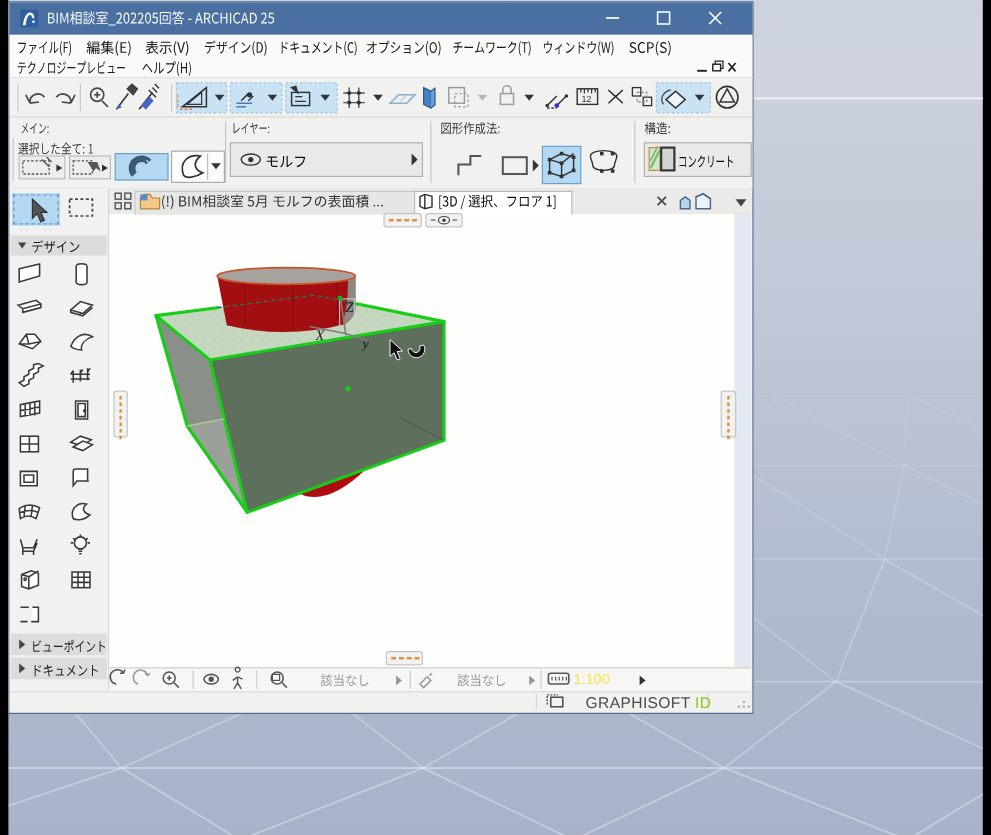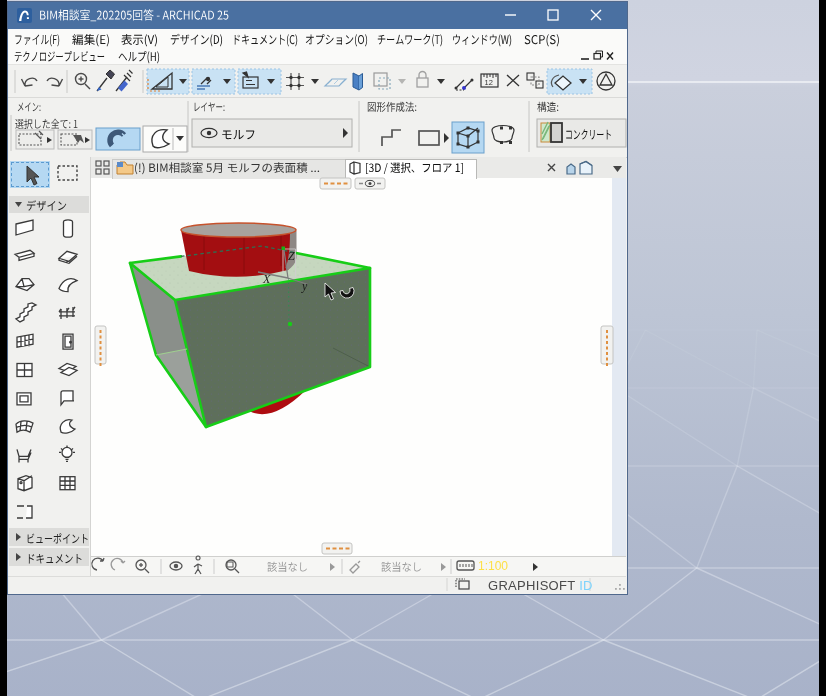--- a/index.html
+++ b/index.html
@@ -432,21 +432,21 @@
         <path d="M447 578 v13 M590 578 v13"></path>
       </g>
       <rect x="459" y="581" width="10" height="8" stroke="#444" stroke-width="1.2"></rect>
       <path d="M456 587 v-8 h9" stroke="#444" stroke-width="1.1" stroke-dasharray="1.5 1.2"></path>
       <rect x="615" y="588" width="1.8" height="1.8" fill="#aaa"></rect>
       <rect x="619" y="588" width="1.8" height="1.8" fill="#aaa"></rect>
       <rect x="619" y="584" width="1.8" height="1.8" fill="#aaa"></rect>
       <rect x="623" y="588" width="1.8" height="1.8" fill="#aaa"></rect>
     </svg>
 <div class="lt" style="left:478px;top:559px;font-size:12px;color:#fde047">1:100</div>
-<div class="lt" style="left:488px;top:578px;font-size:13px;color:#4a4a4a;letter-spacing:.3px">GRAPHISOFT <span style="color:#7dd3fc">ID</span></div>
+<div class="lt" style="left:488px;top:578px;font-size:13px;color:#4a4a4a;letter-spacing:.3px">GRAPHISOFT <span style="color:#84cc16">ID</span></div>
 <svg width="826" height="696" viewBox="0 0 826 696" style="position:absolute;left:0;top:0;z-index:50;pointer-events:none">
 <path d="M40.1 19.5H42.6C44.4 19.5 45.6 18.6 45.6 16.9C45.6 15.7 44.9 15 44 14.8V14.8C44.7 14.5 45.1 13.7 45.1 12.9C45.1 11.3 44 10.7 42.4 10.7H40.1ZM41.1 14.4V11.6H42.3C43.5 11.6 44.2 12 44.2 13C44.2 13.9 43.6 14.4 42.3 14.4ZM41.1 18.6V15.3H42.5C43.9 15.3 44.6 15.8 44.6 16.9C44.6 18.1 43.8 18.6 42.5 18.6Z M47.2 19.5H48.2V10.7H47.2Z M50.3 19.5H51.2V14.6C51.2 13.9 51.2 12.8 51.1 12H51.1L51.8 14L53.3 18.6H53.9L55.4 14L56.1 12H56.1C56.1 12.8 56 13.9 56 14.6V19.5H56.9V10.7H55.7L54.2 15.4C54 16 53.9 16.6 53.7 17.2H53.6C53.4 16.6 53.2 16 53 15.4L51.5 10.7H50.3Z M63.9 13.8H67.2V15.9H63.9ZM63.9 13V11H67.2V13ZM63.9 16.7H67.2V18.8H63.9ZM63.1 10.1V20.4H63.9V19.6H67.2V20.3H68V10.1ZM60.3 9.4V12H58.6V12.9H60.2C59.8 14.5 59.1 16.4 58.3 17.4C58.4 17.6 58.7 18 58.7 18.2C59.3 17.4 59.9 16.1 60.3 14.7V20.4H61.1V15C61.5 15.6 62 16.3 62.2 16.7L62.7 16C62.5 15.6 61.5 14.4 61.1 13.9V12.9H62.6V12H61.1V9.4Z M76.2 14.4H75.8V16.1C75.8 16.8 75.4 18.8 72.9 19.8C73.1 19.9 73.3 20.3 73.4 20.5C75.3 19.7 76 18.2 76.2 17.5C76.4 18.2 77.1 19.8 78.8 20.5C78.9 20.3 79.1 19.9 79.2 19.7C77 18.8 76.6 16.8 76.6 16.1V14.4ZM74.3 10.2C74.2 11 73.9 11.8 73.4 12.2L74.1 12.6C74.6 12 74.8 11.2 74.9 10.4ZM74.2 15.4C74 16.2 73.7 17.1 73.2 17.5L73.8 17.9C74.4 17.4 74.7 16.5 74.9 15.6ZM78.1 10.2C77.9 10.7 77.5 11.6 77.2 12.1L77.8 12.4C78.1 11.9 78.6 11.1 78.9 10.5ZM78.2 15.3C78 15.9 77.6 16.9 77.2 17.4L77.8 17.7C78.2 17.2 78.7 16.3 79 15.6ZM69.7 13.1V13.8H72.9V13.1ZM69.7 9.8V10.6H72.8V9.8ZM69.7 14.7V15.4H72.9V14.7ZM69.2 11.4V12.2H73.2V11.4ZM75.9 9.4C75.8 12 75.5 13.4 73.2 14.2C73.4 14.3 73.6 14.7 73.7 14.9C75 14.4 75.7 13.7 76.1 12.8C77 13.4 78 14.2 78.6 14.8L79.1 14.1C78.5 13.5 77.3 12.7 76.4 12C76.5 11.3 76.6 10.4 76.7 9.4ZM69.7 16.3V20.3H70.4V19.8H72.9V16.3ZM70.4 17H72.2V19H70.4Z M86.2 13.9C86.6 14.1 86.9 14.4 87.3 14.8L83.4 14.9C83.7 14.4 84.1 13.7 84.4 13.2H88.6V12.4H81.4V13.2H83.4C83.2 13.7 82.8 14.4 82.5 14.9L81 14.9L81 15.8L84.5 15.6V17H81.2V17.8H84.5V19.3H80.2V20.1H89.8V19.3H85.4V17.8H88.8V17H85.4V15.6L88.1 15.5C88.3 15.8 88.5 16 88.7 16.2L89.3 15.7C88.8 15 87.7 14.1 86.8 13.4ZM80.3 10.3V12.6H81.1V11.1H88.8V12.6H89.6V10.3H85.4V9.4H84.5V10.3Z M90.5 21.2H96.2V20.5H90.5Z M96.9 19.5H101.8V18.6H99.6C99.2 18.6 98.8 18.6 98.4 18.6C100.2 16.7 101.5 14.9 101.5 13.1C101.5 11.6 100.6 10.5 99.2 10.5C98.1 10.5 97.5 11.1 96.8 11.8L97.4 12.5C97.8 11.9 98.4 11.4 99 11.4C100 11.4 100.5 12.2 100.5 13.2C100.5 14.7 99.3 16.4 96.9 18.9Z M105.4 19.7C106.9 19.7 107.8 18.1 107.8 15.1C107.8 12 106.9 10.5 105.4 10.5C103.9 10.5 102.9 12 102.9 15.1C102.9 18.1 103.9 19.7 105.4 19.7ZM105.4 18.8C104.5 18.8 103.9 17.7 103.9 15.1C103.9 12.5 104.5 11.4 105.4 11.4C106.3 11.4 106.9 12.5 106.9 15.1C106.9 17.7 106.3 18.8 105.4 18.8Z M108.8 19.5H113.8V18.6H111.6C111.2 18.6 110.7 18.6 110.3 18.6C112.2 16.7 113.4 14.9 113.4 13.1C113.4 11.6 112.5 10.5 111.1 10.5C110.1 10.5 109.4 11.1 108.8 11.8L109.4 12.5C109.8 11.9 110.4 11.4 111 11.4C112 11.4 112.5 12.2 112.5 13.2C112.5 14.7 111.3 16.4 108.8 18.9Z M114.8 19.5H119.8V18.6H117.6C117.2 18.6 116.7 18.6 116.3 18.6C118.2 16.7 119.4 14.9 119.4 13.1C119.4 11.6 118.5 10.5 117.1 10.5C116.1 10.5 115.4 11.1 114.8 11.8L115.4 12.5C115.8 11.9 116.3 11.4 117 11.4C118 11.4 118.4 12.2 118.4 13.2C118.4 14.7 117.3 16.4 114.8 18.9Z M123.3 19.7C124.8 19.7 125.8 18.1 125.8 15.1C125.8 12 124.8 10.5 123.3 10.5C121.8 10.5 120.9 12 120.9 15.1C120.9 18.1 121.8 19.7 123.3 19.7ZM123.3 18.8C122.4 18.8 121.8 17.7 121.8 15.1C121.8 12.5 122.4 11.4 123.3 11.4C124.2 11.4 124.8 12.5 124.8 15.1C124.8 17.7 124.2 18.8 123.3 18.8Z M129.1 19.7C130.5 19.7 131.7 18.6 131.7 16.6C131.7 14.7 130.7 13.8 129.4 13.8C128.9 13.8 128.5 14 128.2 14.2L128.4 11.6H131.3V10.7H127.5L127.2 14.8L127.8 15.2C128.2 14.8 128.6 14.7 129.1 14.7C130.1 14.7 130.7 15.4 130.7 16.7C130.7 18 130 18.7 129 18.7C128.1 18.7 127.6 18.3 127.1 17.8L126.6 18.5C127.2 19.1 127.9 19.7 129.1 19.7Z M136.3 13.5H139V16.2H136.3ZM135.6 12.7V17.1H139.8V12.7ZM133.2 9.9V20.4H134V19.8H141.4V20.4H142.2V9.9ZM134 18.9V10.8H141.4V18.9Z M149.3 9.2C149 10.3 148.4 11.3 147.7 11.9C147.8 12 147.9 12.1 148 12.2C147.1 13.5 145.3 15 143.4 15.8C143.6 16 143.8 16.3 143.9 16.5C144.7 16.2 145.6 15.6 146.3 15.1V15.6H150.8V15.1C151.5 15.6 152.3 16.1 153.1 16.4C153.2 16.2 153.4 15.8 153.6 15.6C151.9 15 150 13.7 148.8 12.2H148.6C148.8 11.9 149.1 11.6 149.3 11.2H150.1C150.5 11.7 150.8 12.4 151 12.8L151.7 12.5C151.6 12.2 151.3 11.7 151 11.2H153.3V10.5H149.7C149.9 10.1 150 9.8 150.1 9.5ZM148.5 13C149 13.6 149.7 14.3 150.5 14.9H146.6C147.4 14.3 148 13.6 148.5 13ZM145.4 16.7V20.5H146.2V20.1H150.8V20.4H151.7V16.7ZM146.2 19.3V17.4H150.8V19.3ZM145.1 9.2C144.8 10.4 144.1 11.6 143.4 12.4C143.6 12.5 143.9 12.7 144.1 12.9C144.5 12.4 144.8 11.9 145.2 11.2H145.6C145.8 11.8 146.1 12.4 146.2 12.9L146.9 12.6C146.8 12.2 146.6 11.7 146.4 11.2H148.3V10.5H145.5C145.7 10.1 145.8 9.8 145.9 9.5Z M156.8 16.6H159.6V15.7H156.8Z M162.5 19.5H163.5L164.3 16.8H167.2L167.9 19.5H169L166.3 10.7H165.2ZM164.5 15.9 164.9 14.6C165.2 13.6 165.4 12.6 165.7 11.6H165.7C166 12.6 166.2 13.6 166.5 14.6L166.9 15.9Z M171.1 14.9V11.6H172.4C173.7 11.6 174.3 12 174.3 13.2C174.3 14.3 173.7 14.9 172.4 14.9ZM174.4 19.5H175.6L173.6 15.6C174.6 15.4 175.3 14.5 175.3 13.2C175.3 11.3 174.2 10.7 172.6 10.7H170.1V19.5H171.1V15.8H172.5Z M179.9 19.7C180.9 19.7 181.7 19.2 182.4 18.4L181.8 17.7C181.3 18.3 180.7 18.7 180 18.7C178.5 18.7 177.5 17.3 177.5 15.1C177.5 12.9 178.5 11.5 180 11.5C180.7 11.5 181.2 11.9 181.6 12.3L182.2 11.6C181.7 11.1 180.9 10.5 180 10.5C178 10.5 176.5 12.3 176.5 15.1C176.5 18 178 19.7 179.9 19.7Z M183.8 19.5H184.8V15.3H188.5V19.5H189.5V10.7H188.5V14.4H184.8V10.7H183.8Z M191.7 19.5H192.7V10.7H191.7Z M197.8 19.7C198.8 19.7 199.6 19.2 200.2 18.4L199.7 17.7C199.2 18.3 198.6 18.7 197.9 18.7C196.4 18.7 195.4 17.3 195.4 15.1C195.4 12.9 196.4 11.5 197.9 11.5C198.6 11.5 199.1 11.9 199.5 12.3L200.1 11.6C199.6 11.1 198.8 10.5 197.9 10.5C195.9 10.5 194.4 12.3 194.4 15.1C194.4 18 195.8 19.7 197.8 19.7Z M200.7 19.5H201.7L202.4 16.8H205.3L206.1 19.5H207.1L204.5 10.7H203.4ZM202.7 15.9 203.1 14.6C203.4 13.6 203.6 12.6 203.9 11.6H203.9C204.2 12.6 204.4 13.6 204.7 14.6L205.1 15.9Z M208.3 19.5H210.3C212.7 19.5 214 17.9 214 15.1C214 12.3 212.7 10.7 210.3 10.7H208.3ZM209.3 18.6V11.6H210.2C212 11.6 213 12.8 213 15.1C213 17.3 212 18.6 210.2 18.6Z M217.5 19.5H222.5V18.6H220.3C219.9 18.6 219.4 18.6 219 18.6C220.8 16.7 222.1 14.9 222.1 13.1C222.1 11.6 221.2 10.5 219.8 10.5C218.8 10.5 218.1 11.1 217.5 11.8L218 12.5C218.5 11.9 219 11.4 219.7 11.4C220.7 11.4 221.1 12.2 221.1 13.2C221.1 14.7 220 16.4 217.5 18.9Z M225.8 19.7C227.2 19.7 228.4 18.6 228.4 16.6C228.4 14.7 227.3 13.8 226 13.8C225.6 13.8 225.2 14 224.9 14.2L225.1 11.6H228V10.7H224.2L223.9 14.8L224.5 15.2C224.9 14.8 225.3 14.7 225.8 14.7C226.8 14.7 227.4 15.4 227.4 16.7C227.4 18 226.7 18.7 225.7 18.7C224.8 18.7 224.2 18.3 223.8 17.8L223.3 18.5C223.8 19.1 224.6 19.7 225.8 19.7Z" fill="#ffffff"></path>
 <path d="M21.6 36 21 35.6C20.9 35.6 20.7 35.6 20.6 35.6C20.2 35.6 16.7 35.6 16.2 35.6C15.9 35.6 15.5 35.6 15.3 35.5V36.6C15.5 36.6 15.8 36.6 16.2 36.6C16.7 36.6 20.1 36.6 20.7 36.6C20.5 37.7 20.1 39.4 19.5 40.5C18.8 41.8 17.8 42.8 16.1 43.4L16.7 44.3C18.3 43.6 19.3 42.5 20.1 41C20.8 39.8 21.3 37.9 21.4 36.6C21.5 36.4 21.5 36.2 21.6 36Z M30.4 37.9 30 37.4C29.9 37.5 29.7 37.5 29.5 37.5C29.1 37.5 25.5 37.5 25.2 37.5C24.9 37.5 24.6 37.5 24.4 37.4V38.4C24.6 38.4 24.9 38.4 25.2 38.4C25.5 38.4 28.9 38.4 29.4 38.4C29.1 39 28.5 40 27.9 40.5L28.4 41.1C29.2 40.3 30 38.8 30.2 38.3C30.3 38.2 30.4 38 30.4 37.9ZM27.5 39.2H26.7C26.7 39.4 26.7 39.7 26.7 39.9C26.7 41.5 26.6 42.8 25.4 43.9C25.2 44.1 25 44.2 24.8 44.3L25.4 44.9C27.3 43.5 27.4 41.7 27.5 39.2Z M32.4 39.7 32.7 40.6C33.9 40.1 35.1 39.4 36.1 38.6V43.1C36.1 43.5 36 44.1 36 44.4H36.9C36.8 44.1 36.8 43.5 36.8 43.1V38C37.7 37.2 38.5 36.3 39.2 35.3L38.6 34.6C38 35.6 37.1 36.6 36.2 37.4C35.2 38.3 33.9 39.1 32.4 39.7Z M45 43.7 45.5 44.3C45.5 44.2 45.6 44.1 45.8 44C46.8 43.3 48 42.1 48.8 40.7L48.4 39.9C47.7 41.2 46.6 42.3 45.8 42.8C45.8 42.4 45.8 36.6 45.8 35.9C45.8 35.4 45.8 35.1 45.8 35H45C45 35.1 45.1 35.4 45.1 35.9C45.1 36.6 45.1 42.5 45.1 43.1C45.1 43.3 45 43.6 45 43.7ZM41 43.7 41.6 44.3C42.4 43.5 42.9 42.3 43.2 41C43.4 39.8 43.5 37.2 43.5 35.9C43.5 35.5 43.5 35.2 43.5 35H42.7C42.7 35.3 42.8 35.6 42.8 35.9C42.8 37.2 42.8 39.6 42.5 40.7C42.2 41.9 41.7 43 41 43.7Z M51.3 46.4 51.8 46.1C51 44.3 50.7 42.3 50.7 40.3C50.7 38.2 51 36.2 51.8 34.5L51.3 34.2C50.5 36 50 37.9 50 40.3C50 42.6 50.5 44.6 51.3 46.4Z M53.1 44H53.9V40.1H56.3V39.1H53.9V36.1H56.8V35.2H53.1Z M57.9 46.4C58.7 44.6 59.2 42.6 59.2 40.3C59.2 37.9 58.7 36 57.9 34.2L57.4 34.5C58.2 36.2 58.5 38.2 58.5 40.3C58.5 42.3 58.2 44.3 57.4 46.1Z" fill="#1a1a1a"></path>
 <path d="M76.6 34.7V35.4H83V34.7ZM73 40.8C72.9 41.8 72.7 42.9 72.3 43.6C72.5 43.7 72.8 43.9 73 44C73.3 43.2 73.6 42 73.7 40.9ZM75.3 40.9C75.6 41.6 75.8 42.5 75.8 43.1L76.5 42.9C76.3 43.4 76.1 43.9 75.8 44.3C75.9 44.4 76.3 44.6 76.4 44.8C77.1 43.8 77.5 42.5 77.6 41.3V45H78.3V42.6H79.2V44.9H79.8V42.6H80.7V44.9H81.3V42.6H82.2V44.1C82.2 44.2 82.2 44.2 82.1 44.2C82 44.2 81.8 44.2 81.5 44.2C81.6 44.4 81.7 44.7 81.7 45C82.1 45 82.5 44.9 82.7 44.8C82.9 44.7 82.9 44.5 82.9 44.1V39.8H77.8L77.8 39H82.7V36.2H77V38.9C77 40 76.9 41.5 76.5 42.8C76.4 42.2 76.2 41.4 75.9 40.7ZM79.2 41.9H78.3V40.5H79.2ZM79.8 41.9V40.5H80.7V41.9ZM81.3 41.9V40.5H82.2V41.9ZM77.8 37H81.8V38.3H77.8ZM72.3 39.2 72.4 40 74.2 39.9V45H75V39.9L75.8 39.8C75.9 40.1 76 40.4 76 40.6L76.7 40.3C76.6 39.6 76.1 38.6 75.7 37.8L75.1 38C75.2 38.3 75.4 38.7 75.5 39.1L74 39.1C74.7 38.1 75.6 36.8 76.2 35.6L75.5 35.3C75.2 35.9 74.8 36.7 74.3 37.5C74.2 37.2 74 37 73.7 36.7C74.1 36 74.6 35 75 34.2L74.3 33.9C74 34.6 73.6 35.5 73.3 36.2L72.9 35.8L72.4 36.4C73 36.9 73.6 37.6 73.9 38.2C73.7 38.6 73.4 38.9 73.2 39.2Z M86.7 33.9C86.2 35 85.3 36.4 84 37.4C84.2 37.6 84.4 37.8 84.6 38C85 37.7 85.3 37.4 85.7 37V40.5H89V41.3H84.3V42H88.3C87.1 42.9 85.4 43.7 84 44.1C84.2 44.3 84.4 44.6 84.6 44.8C86 44.3 87.8 43.4 89 42.4V44.9H89.9V42.3C91.1 43.4 92.8 44.3 94.3 44.7C94.5 44.5 94.7 44.2 94.9 44C93.4 43.6 91.8 42.9 90.6 42H94.7V41.3H89.9V40.5H94.3V39.8H90.1V39H93.4V38.3H90.1V37.5H93.4V36.9H90.1V36.1H93.9V35.3H90.1C90.3 35 90.5 34.5 90.7 34.1L89.8 33.9C89.6 34.3 89.4 34.9 89.2 35.3H86.9C87.2 34.9 87.4 34.5 87.6 34.1ZM89.2 37.5V38.3H86.5V37.5ZM89.2 36.9H86.5V36.1H89.2ZM89.2 39V39.8H86.5V39Z M98.1 46.4 98.7 46.1C97.7 44.3 97.2 42.3 97.2 40.3C97.2 38.2 97.7 36.2 98.7 34.5L98.1 34.2C97 36 96.3 37.9 96.3 40.3C96.3 42.6 97 44.6 98.1 46.4Z M100.4 44H105.4V43.1H101.5V39.8H104.7V38.9H101.5V36.1H105.3V35.2H100.4Z M107.2 46.4C108.3 44.6 108.9 42.6 108.9 40.3C108.9 37.9 108.3 36 107.2 34.2L106.6 34.5C107.6 36.2 108.1 38.2 108.1 40.3C108.1 42.3 107.6 44.3 106.6 46.1Z" fill="#1a1a1a"></path>
 <path d="M122.6 44.1 122.9 45C124.2 44.6 126.2 44.1 128 43.6L127.9 42.8L125 43.5V40.8C125.7 40.4 126.3 39.9 126.7 39.4C127.5 42.1 129 44 131.4 44.9C131.6 44.7 131.8 44.3 132 44.1C130.7 43.7 129.7 43 128.9 42C129.7 41.5 130.6 40.9 131.4 40.3L130.7 39.7C130.1 40.3 129.3 40.9 128.5 41.4C128.1 40.8 127.8 40.1 127.6 39.3H131.7V38.5H127.1V37.4H130.8V36.7H127.1V35.7H131.3V34.9H127.1V33.9H126.2V34.9H122.1V35.7H126.2V36.7H122.7V37.4H126.2V38.5H121.7V39.3H125.7C124.5 40.3 122.8 41.2 121.3 41.6C121.5 41.8 121.8 42.2 121.9 42.4C122.6 42.1 123.4 41.8 124.2 41.3V43.7Z M135 39.8C134.6 41.1 133.7 42.5 132.8 43.3C133 43.4 133.4 43.7 133.6 43.9C134.5 42.9 135.4 41.5 135.9 40ZM140.2 40.2C141 41.3 141.9 42.9 142.2 43.9L143 43.5C142.7 42.5 141.8 40.9 141 39.8ZM134.1 34.8V35.7H142.1V34.8ZM133.1 37.7V38.6H137.6V43.8C137.6 44 137.6 44 137.4 44C137.1 44 136.4 44 135.6 44C135.7 44.3 135.9 44.7 135.9 44.9C136.9 44.9 137.6 44.9 138 44.8C138.4 44.6 138.5 44.4 138.5 43.8V38.6H143.1V37.7Z M146.5 46.4 147.1 46.1C146.1 44.3 145.7 42.3 145.7 40.3C145.7 38.2 146.1 36.2 147.1 34.5L146.5 34.2C145.4 36 144.8 37.9 144.8 40.3C144.8 42.6 145.4 44.6 146.5 46.4Z M150.3 44H151.5L154.2 35.2H153.1L151.7 40C151.5 41 151.3 41.8 150.9 42.9H150.9C150.6 41.8 150.4 41 150.1 40L148.7 35.2H147.6Z M155.3 46.4C156.3 44.6 157 42.6 157 40.3C157 37.9 156.3 36 155.3 34.2L154.6 34.5C155.6 36.2 156.1 38.2 156.1 40.3C156.1 42.3 155.6 44.3 154.6 46.1Z" fill="#1a1a1a"></path>
 <path d="M172 35.2V36.2C172.3 36.2 172.6 36.2 172.9 36.2C173.5 36.2 175.8 36.2 176.3 36.2C176.6 36.2 177 36.2 177.2 36.2V35.2C177 35.3 176.6 35.3 176.3 35.3C175.8 35.3 173.5 35.3 172.9 35.3C172.6 35.3 172.3 35.3 172 35.2ZM177.8 34.3 177.2 34.5C177.5 35 177.8 35.7 178 36.2L178.6 35.9C178.4 35.4 178 34.7 177.8 34.3ZM178.8 33.8 178.3 34C178.6 34.5 178.9 35.2 179.1 35.7L179.7 35.4C179.5 35 179.1 34.2 178.8 33.8ZM170.8 38.2V39.2C171.1 39.2 171.4 39.2 171.7 39.2H174.7C174.6 40.4 174.5 41.4 174.1 42.2C173.7 42.9 173 43.6 172.2 44L172.9 44.7C173.8 44.2 174.5 43.3 174.9 42.5C175.3 41.6 175.4 40.5 175.5 39.2H178.2C178.4 39.2 178.7 39.2 178.9 39.2V38.2C178.7 38.3 178.4 38.3 178.2 38.3C177.6 38.3 172.3 38.3 171.7 38.3C171.4 38.3 171.1 38.3 170.8 38.2Z M187.8 34.8 187.3 35C187.5 35.5 187.7 36.2 187.8 36.7L188.3 36.5C188.2 36 187.9 35.3 187.8 34.8ZM188.7 34.5 188.3 34.7C188.5 35.1 188.7 35.8 188.8 36.3L189.3 36.1C189.2 35.6 188.9 34.9 188.7 34.5ZM180.4 37.3V38.3C180.5 38.3 180.9 38.3 181.4 38.3H182.4V40.2C182.4 40.7 182.4 41.2 182.4 41.3H183.2C183.2 41.2 183.2 40.7 183.2 40.2V38.3H186V38.8C186 42.1 185.1 43.2 183.3 44L184 44.8C186.2 43.5 186.8 41.9 186.8 38.7V38.3H187.9C188.3 38.3 188.7 38.3 188.8 38.3V37.3C188.7 37.3 188.3 37.4 187.9 37.4H186.8V35.9C186.8 35.4 186.9 35 186.9 34.9H186C186 35 186 35.4 186 35.9V37.4H183.2V35.8C183.2 35.4 183.2 35.1 183.2 35H182.4C182.4 35.2 182.4 35.6 182.4 35.8V37.4H181.4C180.9 37.4 180.5 37.3 180.4 37.3Z M190.6 39.7 191 40.6C192.4 40.1 193.7 39.4 194.8 38.6V43.1C194.8 43.5 194.7 44.1 194.7 44.4H195.7C195.6 44.1 195.6 43.5 195.6 43.1V38C196.6 37.2 197.5 36.3 198.3 35.3L197.6 34.6C196.9 35.6 196 36.6 194.9 37.4C193.8 38.3 192.3 39.1 190.6 39.7Z M201.9 35.2 201.3 35.9C202.1 36.5 203.3 37.8 203.8 38.4L204.4 37.7C203.9 37 202.6 35.8 201.9 35.2ZM201 43.2 201.6 44.2C203.2 43.9 204.5 43.1 205.4 42.4C206.9 41.2 208.1 39.6 208.8 38.1L208.3 37.1C207.7 38.6 206.5 40.3 205 41.5C204 42.2 202.8 42.9 201 43.2Z M211.9 46.4 212.4 46.1C211.6 44.3 211.2 42.3 211.2 40.3C211.2 38.2 211.6 36.2 212.4 34.5L211.9 34.2C211 36 210.4 37.9 210.4 40.3C210.4 42.6 211 44.6 211.9 46.4Z M213.9 44H215.7C217.9 44 219.1 42.4 219.1 39.6C219.1 36.8 217.9 35.2 215.7 35.2H213.9ZM214.8 43.1V36.1H215.6C217.3 36.1 218.1 37.3 218.1 39.6C218.1 41.8 217.3 43.1 215.6 43.1Z M220.6 46.4C221.5 44.6 222.1 42.6 222.1 40.3C222.1 37.9 221.5 36 220.6 34.2L220.1 34.5C220.9 36.2 221.3 38.2 221.3 40.3C221.3 42.3 220.9 44.3 220.1 46.1Z" fill="#1a1a1a"></path>
 <path d="M237.9 35.4 237.4 35.7C237.7 36.2 238 36.9 238.2 37.5L238.7 37.2C238.5 36.6 238.1 35.8 237.9 35.4ZM239 34.8 238.5 35.1C238.8 35.6 239.1 36.2 239.4 36.9L239.9 36.5C239.6 36 239.2 35.2 239 34.8ZM234.8 43.1C234.8 43.5 234.7 44.1 234.7 44.5H235.6C235.5 44.1 235.5 43.5 235.5 43.1V39.2C236.5 39.6 238.1 40.4 239 41.1L239.4 40.1C238.4 39.4 236.7 38.6 235.5 38.1V36.1C235.5 35.8 235.5 35.2 235.6 34.9H234.7C234.7 35.2 234.8 35.8 234.8 36.1C234.8 37.1 234.8 42.4 234.8 43.1Z M242 40.7 242.2 41.8C242.3 41.7 242.6 41.6 242.9 41.5C243.4 41.4 244.4 41.2 245.4 41L245.7 43.4C245.8 43.8 245.8 44.1 245.9 44.5L246.7 44.3C246.6 44 246.5 43.6 246.5 43.2L246.1 40.8L248.3 40.4C248.6 40.3 248.9 40.2 249.1 40.2L249 39.2C248.8 39.3 248.5 39.3 248.2 39.4L246 39.9L245.6 37.5L247.7 37.1C247.9 37 248.2 37 248.4 37L248.2 36C248 36 247.8 36.1 247.6 36.2C247.2 36.3 246.3 36.4 245.5 36.6L245.3 35.3C245.3 35.1 245.2 34.7 245.2 34.5L244.4 34.7C244.5 34.9 244.5 35.2 244.6 35.5L244.8 36.8C243.9 37 243.1 37.1 242.8 37.2C242.5 37.2 242.2 37.2 242 37.2L242.2 38.3C242.4 38.2 242.6 38.2 242.9 38.1L244.9 37.7L245.2 40.1C244.2 40.3 243.2 40.5 242.8 40.6C242.5 40.7 242.2 40.7 242 40.7Z M251.4 42.9V43.9C251.7 43.9 251.9 43.9 252.1 43.9C252.6 43.9 256.6 43.9 257.1 43.9C257.3 43.9 257.6 43.9 257.8 43.9V42.9C257.6 42.9 257.3 43 257.1 43H256.2C256.3 41.9 256.6 39.5 256.6 38.7C256.6 38.6 256.7 38.4 256.7 38.3L256.1 37.9C256.1 38 255.8 38 255.7 38C255.2 38 253.3 38 253 38C252.7 38 252.5 38 252.2 38V39C252.5 38.9 252.7 38.9 253 38.9C253.2 38.9 255.3 38.9 255.8 38.9C255.8 39.6 255.5 41.9 255.4 43H252.1C251.9 43 251.6 42.9 251.4 42.9Z M261.6 36.7 261.1 37.4C262 38.1 263 39.1 263.7 39.8C262.8 41.3 261.7 42.6 260.1 43.6L260.7 44.4C262.3 43.3 263.4 41.9 264.3 40.5C265 41.4 265.7 42.2 266.4 43.3L267 42.4C266.3 41.5 265.5 40.6 264.7 39.7C265.3 38.5 265.8 37.2 266.1 36.1C266.2 35.9 266.3 35.5 266.4 35.3L265.6 34.9C265.5 35.1 265.4 35.5 265.4 35.8C265.1 36.8 264.7 37.9 264.1 39C263.4 38.3 262.4 37.3 261.6 36.7Z M270.1 35.2 269.6 35.9C270.3 36.5 271.4 37.8 271.9 38.4L272.4 37.7C271.9 37 270.8 35.8 270.1 35.2ZM269.4 43.2 269.8 44.2C271.3 43.9 272.5 43.1 273.4 42.4C274.8 41.2 275.8 39.6 276.4 38.1L276 37.1C275.5 38.6 274.4 40.3 273 41.5C272.1 42.2 270.9 42.9 269.4 43.2Z M280.2 42.9C280.2 43.4 280.1 44 280.1 44.4H281C280.9 44 280.9 43.3 280.9 42.9L280.9 39C281.9 39.4 283.5 40.2 284.5 40.9L284.8 39.9C283.8 39.3 282.1 38.4 280.9 37.9V36C280.9 35.6 280.9 35.1 281 34.7H280.1C280.1 35.1 280.2 35.6 280.2 36C280.2 37 280.2 42.3 280.2 42.9Z M288.3 46.4 288.8 46.1C288 44.3 287.7 42.3 287.7 40.3C287.7 38.2 288 36.2 288.8 34.5L288.3 34.2C287.5 36 287 37.9 287 40.3C287 42.6 287.5 44.6 288.3 46.4Z M292.6 44.2C293.5 44.2 294.1 43.7 294.6 42.9L294.2 42.2C293.7 42.8 293.3 43.2 292.6 43.2C291.4 43.2 290.6 41.8 290.6 39.6C290.6 37.4 291.4 36 292.7 36C293.2 36 293.7 36.4 294 36.8L294.5 36.1C294.1 35.6 293.5 35 292.6 35C291 35 289.7 36.8 289.7 39.6C289.7 42.5 290.9 44.2 292.6 44.2Z M295.8 46.4C296.7 44.6 297.2 42.6 297.2 40.3C297.2 37.9 296.7 36 295.8 34.2L295.3 34.5C296.1 36.2 296.5 38.2 296.5 40.3C296.5 42.3 296.1 44.3 295.3 46.1Z" fill="#1a1a1a"></path>
 <path d="M305.8 42.3 306.4 43.1C308.2 41.9 309.9 40 310.7 38.6L310.7 42.9C310.7 43.3 310.7 43.4 310.4 43.4C310 43.4 309.5 43.4 309 43.3L309.1 44.3C309.5 44.3 310.1 44.3 310.6 44.3C311.2 44.3 311.5 44 311.5 43.4C311.5 41.9 311.5 39.5 311.4 37.7H313C313.2 37.7 313.6 37.7 313.8 37.7V36.7C313.6 36.7 313.2 36.8 313 36.8H311.4L311.4 35.6C311.4 35.3 311.4 34.9 311.5 34.6H310.6C310.6 34.9 310.6 35.2 310.7 35.6L310.7 36.8H307.1C306.8 36.8 306.5 36.7 306.2 36.7V37.7C306.5 37.7 306.8 37.7 307.1 37.7H310.4C309.6 39.1 307.8 41.1 305.8 42.3Z M322.7 35.4C322.7 34.9 323 34.6 323.4 34.6C323.7 34.6 324 34.9 324 35.4C324 35.8 323.7 36.2 323.4 36.2C323 36.2 322.7 35.8 322.7 35.4ZM322.3 35.4C322.3 35.5 322.3 35.6 322.3 35.8L322 35.8C321.6 35.8 317.6 35.8 317.1 35.8C316.7 35.8 316.4 35.7 316.1 35.7V36.8C316.3 36.8 316.7 36.7 317.1 36.7C317.6 36.7 321.5 36.7 322.1 36.7C322 37.9 321.5 39.5 320.8 40.6C320 41.9 318.9 42.9 317 43.5L317.6 44.4C319.4 43.7 320.6 42.6 321.5 41.2C322.3 40 322.8 38 323 36.8L323 36.7C323.1 36.7 323.2 36.7 323.4 36.7C324 36.7 324.5 36.1 324.5 35.4C324.5 34.6 324 34 323.4 34C322.8 34 322.3 34.6 322.3 35.4Z M327.6 34.8 327.1 35.6C327.7 36 328.8 36.9 329.3 37.3L329.7 36.5C329.3 36.1 328.2 35.2 327.6 34.8ZM326.1 43.4 326.6 44.3C327.5 44.1 328.8 43.5 329.8 42.8C331.4 41.7 332.8 40.2 333.6 38.6L333.1 37.6C332.3 39.3 331 40.8 329.4 42C328.4 42.7 327.2 43.1 326.1 43.4ZM326.1 37.5 325.7 38.3C326.3 38.7 327.3 39.5 327.8 39.9L328.3 39.1C327.8 38.7 326.7 37.9 326.1 37.5Z M336.5 43.3V44.2C336.7 44.2 337 44.2 337.3 44.2H341.3L341.3 44.7H342C342 44.5 342 44.2 342 44C342 43 342 38.5 342 38C342 37.8 342 37.6 342 37.4C341.9 37.4 341.7 37.5 341.4 37.5C340.6 37.5 338.2 37.5 337.6 37.5C337.4 37.5 336.8 37.4 336.6 37.4V38.3C336.8 38.3 337.4 38.3 337.6 38.3C338.2 38.3 340.9 38.3 341.3 38.3V40.3H337.7C337.4 40.3 337 40.3 336.9 40.3V41.2C337 41.2 337.4 41.2 337.7 41.2H341.3V43.3H337.3C337 43.3 336.7 43.3 336.5 43.3Z M346.5 35.2 345.9 35.9C346.7 36.5 347.9 37.8 348.4 38.4L349 37.7C348.4 37 347.2 35.8 346.5 35.2ZM345.6 43.2 346.2 44.2C347.8 43.9 349 43.1 350 42.4C351.5 41.2 352.7 39.6 353.3 38.1L352.9 37.1C352.3 38.6 351.1 40.3 349.6 41.5C348.6 42.2 347.4 42.9 345.6 43.2Z M356.4 46.4 357 46.1C356.1 44.3 355.7 42.3 355.7 40.3C355.7 38.2 356.1 36.2 357 34.5L356.4 34.2C355.5 36 355 37.9 355 40.3C355 42.6 355.5 44.6 356.4 46.4Z M361 44.2C362.8 44.2 364.1 42.4 364.1 39.6C364.1 36.8 362.8 35 361 35C359.2 35 358 36.8 358 39.6C358 42.4 359.2 44.2 361 44.2ZM361 43.2C359.7 43.2 358.9 41.8 358.9 39.6C358.9 37.4 359.7 36 361 36C362.3 36 363.2 37.4 363.2 39.6C363.2 41.8 362.3 43.2 361 43.2Z M365.7 46.4C366.6 44.6 367.1 42.6 367.1 40.3C367.1 37.9 366.6 36 365.7 34.2L365.1 34.5C365.9 36.2 366.4 38.2 366.4 40.3C366.4 42.3 365.9 44.3 365.1 46.1Z" fill="#1a1a1a"></path>
 <path d="M377.8 38.5V39.5C378 39.5 378.3 39.5 378.6 39.5H381.3C381.2 41.6 380.4 43 379 43.8L379.7 44.5C381.3 43.3 382 41.7 382.1 39.5H384.6C384.8 39.5 385.1 39.5 385.3 39.5V38.5C385.1 38.5 384.8 38.6 384.6 38.6H382.1V36.3C382.7 36.1 383.4 35.9 383.9 35.8C384 35.7 384.2 35.7 384.4 35.6L383.9 34.8C383.5 35 382.4 35.3 381.6 35.5C380.6 35.6 379.2 35.7 378.5 35.7L378.7 36.5C379.4 36.5 380.4 36.5 381.3 36.4V38.6H378.6C378.3 38.6 378 38.5 377.8 38.5Z M387 38.8V40C387.3 39.9 387.8 39.9 388.3 39.9C388.9 39.9 392.6 39.9 393.2 39.9C393.6 39.9 394 40 394.2 40V38.8C394 38.8 393.7 38.9 393.2 38.9C392.6 38.9 388.9 38.9 388.3 38.9C387.8 38.9 387.3 38.8 387 38.8Z M396.7 42.7C396.4 42.7 396.1 42.7 395.8 42.7L396 43.8C396.2 43.7 396.5 43.7 396.7 43.7C397.9 43.5 401 43.1 402.4 42.8C402.6 43.4 402.7 44 402.9 44.4L403.6 44C403.2 42.7 402.2 40.3 401.6 39.1L400.9 39.5C401.3 40.1 401.7 41 402 41.9C401 42.1 399.3 42.4 398 42.5C398.4 41 399.3 37.3 399.6 36.2C399.7 35.7 399.8 35.3 399.9 35L399 34.8C398.9 35.1 398.9 35.4 398.8 36C398.5 37.1 397.6 41 397.1 42.6Z M412.2 36 411.6 35.5C411.5 35.6 411.2 35.6 411 35.6C410.5 35.6 406.7 35.6 406.4 35.6C406 35.6 405.7 35.6 405.4 35.6C405.4 35.8 405.5 36.1 405.5 36.4C405.5 36.9 405.5 38.6 405.5 38.9C405.5 39.2 405.4 39.4 405.4 39.7H406.2C406.2 39.4 406.2 39.1 406.2 38.9C406.2 38.6 406.2 36.9 406.2 36.5C406.9 36.5 410.7 36.5 411.2 36.5C411.1 37.9 410.9 39.5 410.4 40.5C409.6 42.1 408.3 43.1 407 43.6L407.6 44.4C409.1 43.8 410.3 42.6 411 41C411.7 39.7 411.9 38 412 36.6C412.1 36.4 412.1 36.1 412.2 36Z M414.2 38.8V40C414.5 39.9 415 39.9 415.5 39.9C416.2 39.9 419.8 39.9 420.5 39.9C420.9 39.9 421.2 40 421.4 40V38.8C421.2 38.8 420.9 38.9 420.4 38.9C419.8 38.9 416.1 38.9 415.5 38.9C415 38.9 414.5 38.8 414.2 38.8Z M427.2 34.7 426.4 34.3C426.3 34.6 426.2 35.1 426.1 35.3C425.7 36.3 424.8 38.1 423.3 39.3L423.9 39.9C424.9 39.1 425.6 38 426.2 37H429.3C429.1 38.1 428.5 39.6 427.8 40.7C427 42 425.8 43.1 424.2 43.7L424.8 44.5C426.5 43.7 427.6 42.6 428.4 41.3C429.3 40 429.8 38.3 430.1 37.1C430.1 36.9 430.2 36.7 430.3 36.5L429.7 36C429.5 36.1 429.3 36.1 429.1 36.1H426.6L426.8 35.6C426.9 35.4 427.1 35 427.2 34.7Z M433.6 46.4 434.1 46.1C433.3 44.3 433 42.3 433 40.3C433 38.2 433.3 36.2 434.1 34.5L433.6 34.2C432.8 36 432.3 37.9 432.3 40.3C432.3 42.6 432.8 44.6 433.6 46.4Z M436.8 44H437.6V36.1H439.7V35.2H434.8V36.1H436.8Z M440.8 46.4C441.7 44.6 442.2 42.6 442.2 40.3C442.2 37.9 441.7 36 440.8 34.2L440.3 34.5C441.1 36.2 441.5 38.2 441.5 40.3C441.5 42.3 441.1 44.3 440.3 46.1Z" fill="#1a1a1a"></path>
 <path d="M460.1 36.7 459.6 36.3C459.5 36.4 459.3 36.4 458.9 36.4H456.9V35.3C456.9 35 456.9 34.8 457 34.4H456.1C456.1 34.8 456.1 35 456.1 35.3V36.4H454.1C453.8 36.4 453.5 36.4 453.2 36.4C453.3 36.6 453.3 37 453.3 37.3C453.3 37.7 453.3 39 453.3 39.4C453.3 39.6 453.3 39.9 453.2 40.2H454C454 40 454 39.7 454 39.4C454 39.1 454 37.8 454 37.3H459.1C459 38.3 458.7 39.8 458.3 40.8C457.7 41.9 456.7 42.8 455.8 43.2C455.5 43.4 455.1 43.5 454.8 43.5L455.4 44.4C457.1 43.8 458.4 42.6 459 41C459.6 39.9 459.8 38.4 459.9 37.4C460 37.2 460 36.9 460.1 36.7Z M462.3 40.9 462.6 41.8C463.7 41.4 464.7 40.7 465.5 40.2V43.9C465.5 44.3 465.5 44.7 465.4 44.9H466.3C466.3 44.7 466.2 44.3 466.2 43.9V39.6C467.1 38.9 467.9 38 468.3 37.4L467.7 36.6C467.3 37.4 466.4 38.4 465.6 39.1C464.8 39.7 463.5 40.5 462.3 40.9Z M472.4 35.2 471.9 35.9C472.5 36.5 473.7 37.8 474.1 38.4L474.7 37.7C474.2 37 473 35.8 472.4 35.2ZM471.6 43.2 472.1 44.2C473.6 43.9 474.8 43.1 475.7 42.4C477.1 41.2 478.1 39.6 478.8 38.1L478.3 37.1C477.8 38.6 476.7 40.3 475.3 41.5C474.4 42.2 473.2 42.9 471.6 43.2Z M485.5 35.4 485 35.7C485.3 36.2 485.6 36.9 485.8 37.5L486.3 37.2C486.1 36.6 485.7 35.8 485.5 35.4ZM486.6 34.8 486.1 35.1C486.4 35.6 486.7 36.2 486.9 36.9L487.4 36.5C487.2 36 486.8 35.2 486.6 34.8ZM482.3 43.1C482.3 43.5 482.2 44.1 482.2 44.5H483.1C483.1 44.1 483 43.5 483 43.1V39.2C484 39.6 485.6 40.4 486.6 41.1L486.9 40.1C486 39.4 484.2 38.6 483 38.1V36.1C483 35.8 483.1 35.2 483.1 34.9H482.2C482.2 35.2 482.3 35.8 482.3 36.1C482.3 37.1 482.3 42.4 482.3 43.1Z M496.7 36.7 496.2 36.3C496.1 36.4 495.9 36.4 495.6 36.4H493.5V35.3C493.5 35 493.5 34.8 493.6 34.4H492.7C492.7 34.8 492.7 35 492.7 35.3V36.4H490.7C490.4 36.4 490.1 36.4 489.9 36.4C489.9 36.6 489.9 37 489.9 37.3C489.9 37.7 489.9 39 489.9 39.4C489.9 39.6 489.9 39.9 489.9 40.2H490.7C490.6 40 490.6 39.7 490.6 39.4C490.6 39.1 490.6 37.8 490.6 37.3H495.7C495.7 38.3 495.4 39.8 494.9 40.8C494.3 41.9 493.3 42.8 492.4 43.2C492.1 43.4 491.7 43.5 491.4 43.5L492 44.4C493.7 43.8 495 42.6 495.7 41C496.2 39.9 496.4 38.4 496.6 37.4C496.6 37.2 496.6 36.9 496.7 36.7Z M500 46.4 500.5 46.1C499.7 44.3 499.3 42.3 499.3 40.3C499.3 38.2 499.7 36.2 500.5 34.5L500 34.2C499.1 36 498.6 37.9 498.6 40.3C498.6 42.6 499.1 44.6 500 46.4Z M502.5 44H503.5L504.5 38.7C504.6 38 504.8 37.4 504.9 36.7H504.9C505 37.4 505.1 38 505.2 38.7L506.3 44H507.3L508.7 35.2H507.9L507.1 40C507 40.9 506.9 41.9 506.8 42.8H506.7C506.5 41.9 506.4 40.9 506.2 40L505.3 35.2H504.5L503.6 40C503.4 40.9 503.3 41.9 503.1 42.8H503.1C502.9 41.9 502.8 40.9 502.7 40L502 35.2H501.1Z M509.8 46.4C510.7 44.6 511.2 42.6 511.2 40.3C511.2 37.9 510.7 36 509.8 34.2L509.3 34.5C510.1 36.2 510.5 38.2 510.5 40.3C510.5 42.3 510.1 44.3 509.3 46.1Z" fill="#1a1a1a"></path>

